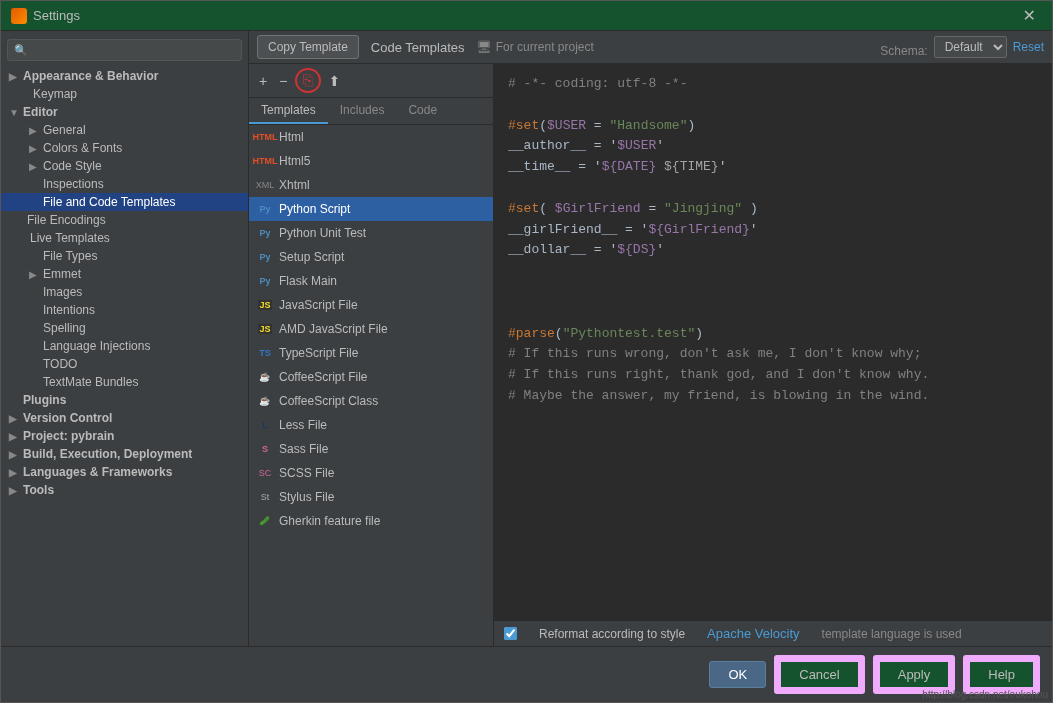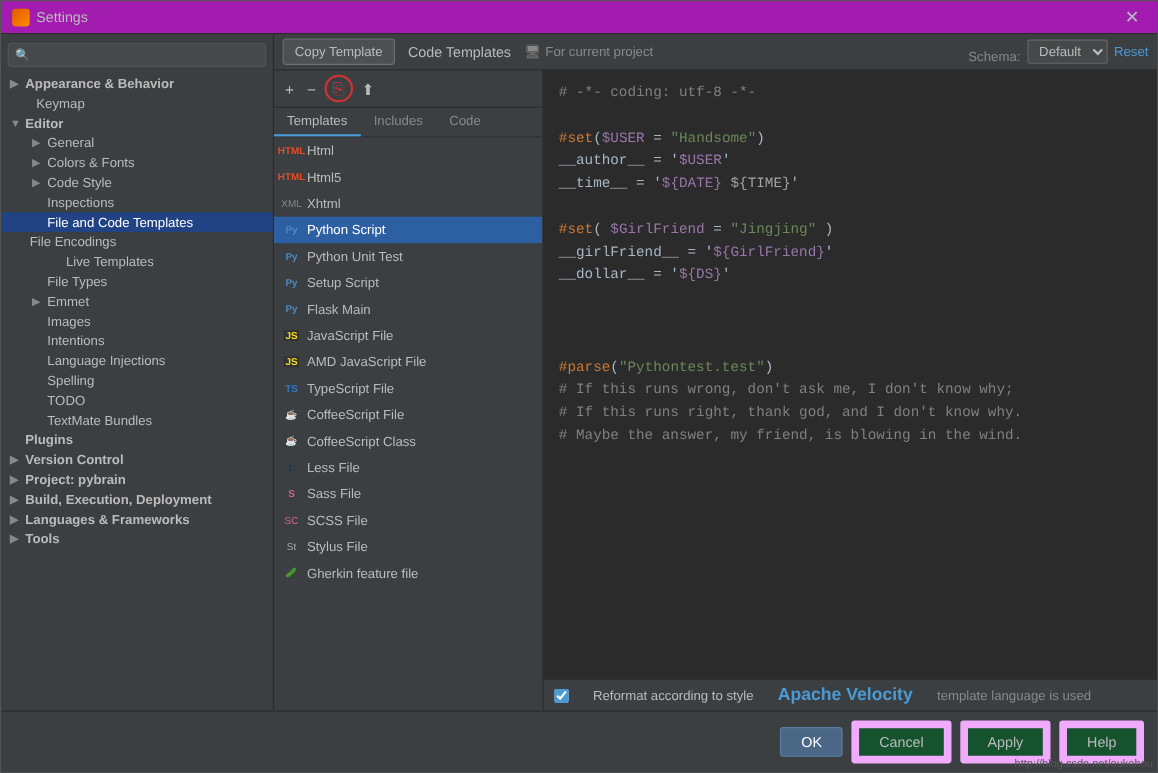--- a/index.html
+++ b/index.html
@@ -13,21 +13,21 @@
       overflow: hidden;
     }
     .window {
       width: 1053px;
       height: 703px;
       display: flex;
       flex-direction: column;
       border: 1px solid #555;
     }
     .titlebar {
-      background: #a21caf;
+      background: #14532d;
       height: 30px;
       display: flex;
       align-items: center;
       padding: 0 10px;
       border-bottom: 1px solid #2b2b2b;
       flex-shrink: 0;
     }
     .titlebar-icon {
       width: 16px;
       height: 16px;
@@ -254,21 +254,21 @@
       display: flex;
       align-items: center;
       gap: 22px;
       background: #3c3f41;
       flex-shrink: 0;
     }
     .footer-checkbox {
       accent-color: #4a9bd4;
     }
     .footer-label { font-size: 12px; color: #bbbbbb; }
-    .footer-link { color: #4a9bd4; cursor: pointer; font-size: 16px; text-decoration: none; font-weight: bold; }
+    .footer-link { color: #4a9bd4; cursor: pointer; font-size: 13px; text-decoration: none; }
     .footer-text { color: #888; font-size: 12px; }
     
     .schema-row {
       display: flex;
       align-items: flex-end;
       gap: 6px;
     }
     .schema-label { color: #888; font-size: 12px; }
     .schema-select {
       background: #45494a;
@@ -366,21 +366,21 @@
           </div>
           <div class="tree-item active-selected" style="padding-left: 28px;">
             <span class="arrow"></span>
             <span>File and Code Templates</span>
             <span style="margin-left: 4px; font-size: 11px; color: rgb(170, 170, 170);"></span>
           </div>
           <div class="tree-item" style="padding-left: 12px;">
             <span class="arrow"></span>
             <span>File Encodings</span>
           </div>
-          <div class="tree-item" style="padding-left: 45px;">
+          <div class="tree-item" style="padding-left: 15px;">
             <span class="arrow"></span>
             <span>Live Templates</span>
           </div>
           <div class="tree-item" style="padding-left: 28px;">
             <span class="arrow"></span>
             <span>File Types</span>
           </div>
           <div class="tree-item" style="padding-left: 28px;">
             <span class="arrow">▶</span>
             <span>Emmet</span>
@@ -388,25 +388,25 @@
           <div class="tree-item" style="padding-left: 28px;">
             <span class="arrow"></span>
             <span>Images</span>
           </div>
           <div class="tree-item" style="padding-left: 28px;">
             <span class="arrow"></span>
             <span>Intentions</span>
           </div>
           <div class="tree-item" style="padding-left: 28px;">
             <span class="arrow"></span>
+            <span>Spelling</span>
+          </div>
+          <div class="tree-item" style="padding-left: 28px;">
+            <span class="arrow"></span>
             <span>Language Injections</span>
-          </div>
-          <div class="tree-item" style="padding-left: 28px;">
-            <span class="arrow"></span>
-            <span>Spelling</span>
           </div>
           <div class="tree-item" style="padding-left: 28px;">
             <span class="arrow"></span>
             <span>TODO</span>
           </div>
           <div class="tree-item" style="padding-left: 28px;">
             <span class="arrow"></span>
             <span>TextMate Bundles</span>
           </div>
           <div class="tree-item" style="padding-left: 8px; font-weight: bold;">

